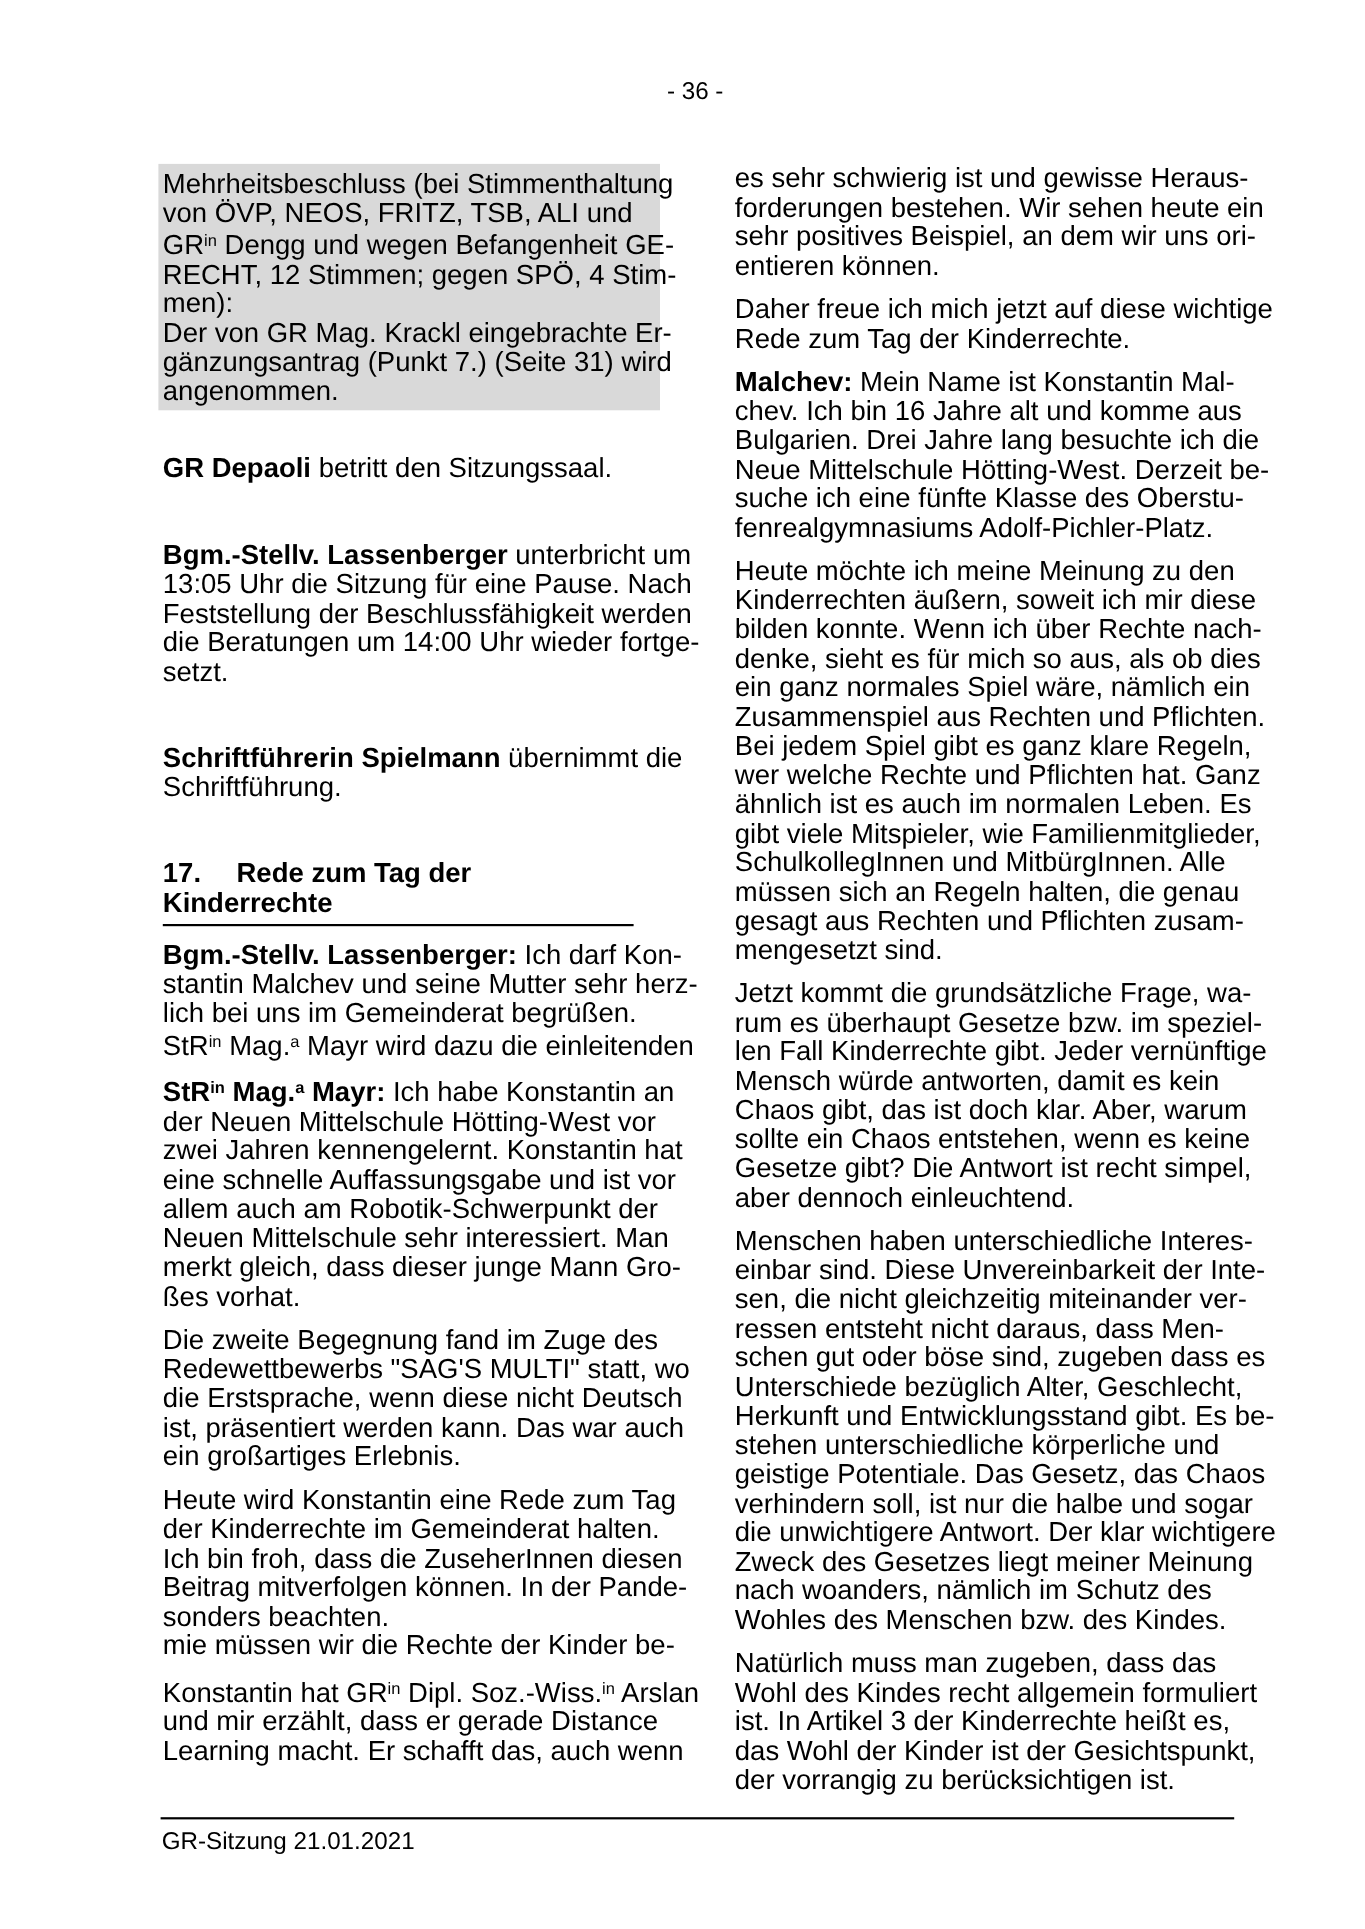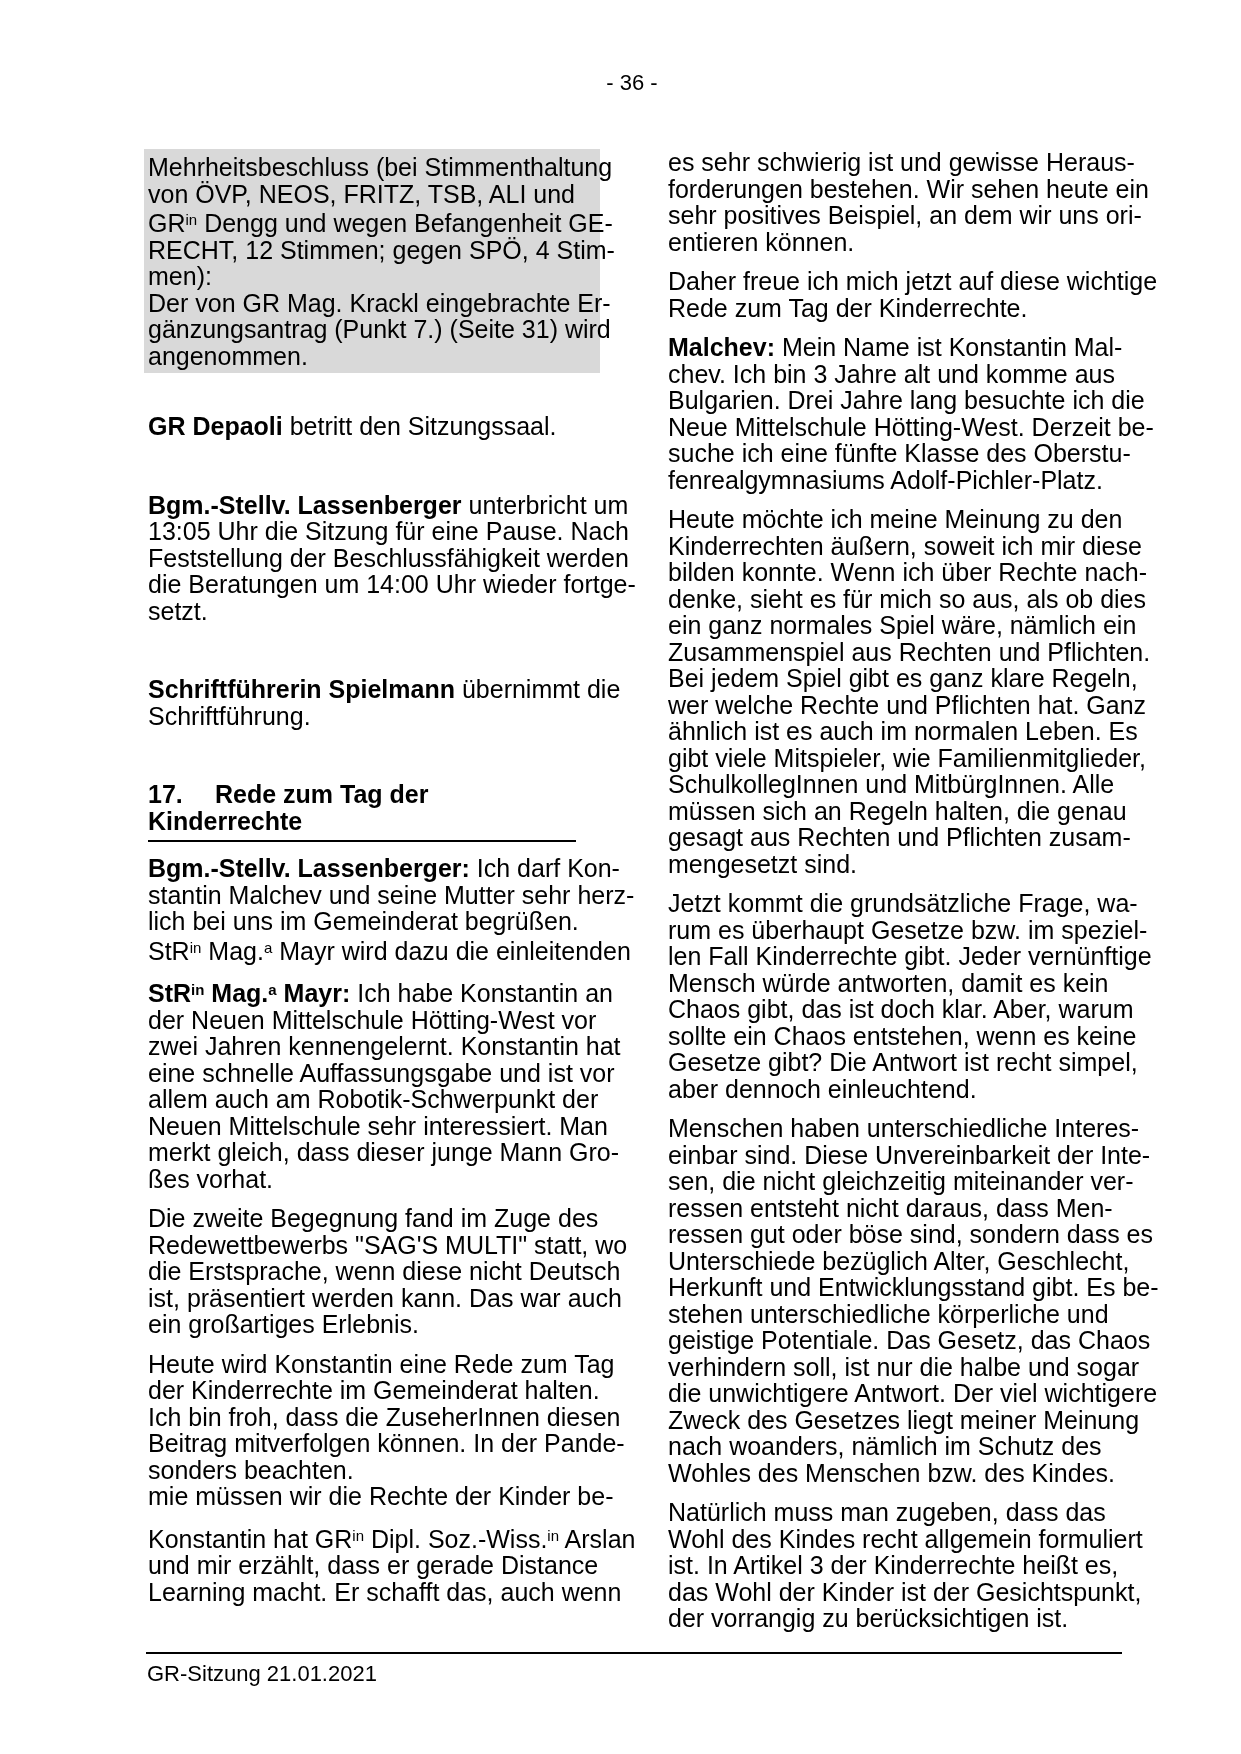--- a/index.html
+++ b/index.html
@@ -125,21 +125,21 @@
       <div class="tline"><span class="seg">forderungen bestehen. Wir sehen heute ein</span></div>
       <div class="tline"><span class="seg">sehr positives Beispiel, an dem wir uns ori-</span></div>
       <div class="tline"><span class="seg">entieren können.</span></div>
     </div>
     <div class="para">
       <div class="tline"><span class="seg">Daher freue ich mich jetzt auf diese wichtige</span></div>
       <div class="tline"><span class="seg">Rede zum Tag der Kinderrechte.</span></div>
     </div>
     <div class="para">
       <div class="tline"><span class="seg b">Malchev:</span><span class="seg"> Mein Name ist Konstantin Mal-</span></div>
-      <div class="tline"><span class="seg">chev. Ich bin 3 Jahre alt und komme aus</span></div>
+      <div class="tline"><span class="seg">chev. Ich bin 16 Jahre alt und komme aus</span></div>
       <div class="tline"><span class="seg">Bulgarien. Drei Jahre lang besuchte ich die</span></div>
       <div class="tline"><span class="seg">Neue Mittelschule Hötting-West. Derzeit be-</span></div>
       <div class="tline"><span class="seg">suche ich eine fünfte Klasse des Oberstu-</span></div>
       <div class="tline"><span class="seg">fenrealgymnasiums Adolf-Pichler-Platz.</span></div>
     </div>
     <div class="para">
       <div class="tline"><span class="seg">Heute möchte ich meine Meinung zu den</span></div>
       <div class="tline"><span class="seg">Kinderrechten äußern, soweit ich mir diese</span></div>
       <div class="tline"><span class="seg">bilden konnte. Wenn ich über Rechte nach-</span></div>
       <div class="tline"><span class="seg">denke, sieht es für mich so aus, als ob dies</span></div>
@@ -162,27 +162,27 @@
       <div class="tline"><span class="seg">Chaos gibt, das ist doch klar. Aber, warum</span></div>
       <div class="tline"><span class="seg">sollte ein Chaos entstehen, wenn es keine</span></div>
       <div class="tline"><span class="seg">Gesetze gibt? Die Antwort ist recht simpel,</span></div>
       <div class="tline"><span class="seg">aber dennoch einleuchtend.</span></div>
     </div>
     <div class="para">
       <div class="tline"><span class="seg">Menschen haben unterschiedliche Interes-</span></div>
       <div class="tline"><span class="seg">einbar sind. Diese Unvereinbarkeit der Inte-</span></div>
       <div class="tline"><span class="seg">sen, die nicht gleichzeitig miteinander ver-</span></div>
       <div class="tline"><span class="seg">ressen entsteht nicht daraus, dass Men-</span></div>
-      <div class="tline"><span class="seg">ressen gut oder böse sind, sondern dass es</span></div>
+      <div class="tline"><span class="seg">schen gut oder böse sind, zugeben dass es</span></div>
       <div class="tline"><span class="seg">Unterschiede bezüglich Alter, Geschlecht,</span></div>
       <div class="tline"><span class="seg">Herkunft und Entwicklungsstand gibt. Es be-</span></div>
       <div class="tline"><span class="seg">stehen unterschiedliche körperliche und</span></div>
       <div class="tline"><span class="seg">geistige Potentiale. Das Gesetz, das Chaos</span></div>
       <div class="tline"><span class="seg">verhindern soll, ist nur die halbe und sogar</span></div>
-      <div class="tline"><span class="seg">die unwichtigere Antwort. Der viel wichtigere</span></div>
+      <div class="tline"><span class="seg">die unwichtigere Antwort. Der klar wichtigere</span></div>
       <div class="tline"><span class="seg">Zweck des Gesetzes liegt meiner Meinung</span></div>
       <div class="tline"><span class="seg">nach woanders, nämlich im Schutz des</span></div>
       <div class="tline"><span class="seg">Wohles des Menschen bzw. des Kindes.</span></div>
     </div>
     <div class="para">
       <div class="tline"><span class="seg">Natürlich muss man zugeben, dass das</span></div>
       <div class="tline"><span class="seg">Wohl des Kindes recht allgemein formuliert</span></div>
       <div class="tline"><span class="seg">ist. In Artikel 3 der Kinderrechte heißt es,</span></div>
       <div class="tline"><span class="seg">das Wohl der Kinder ist der Gesichtspunkt,</span></div>
       <div class="tline"><span class="seg">der vorrangig zu berücksichtigen ist.</span></div>

